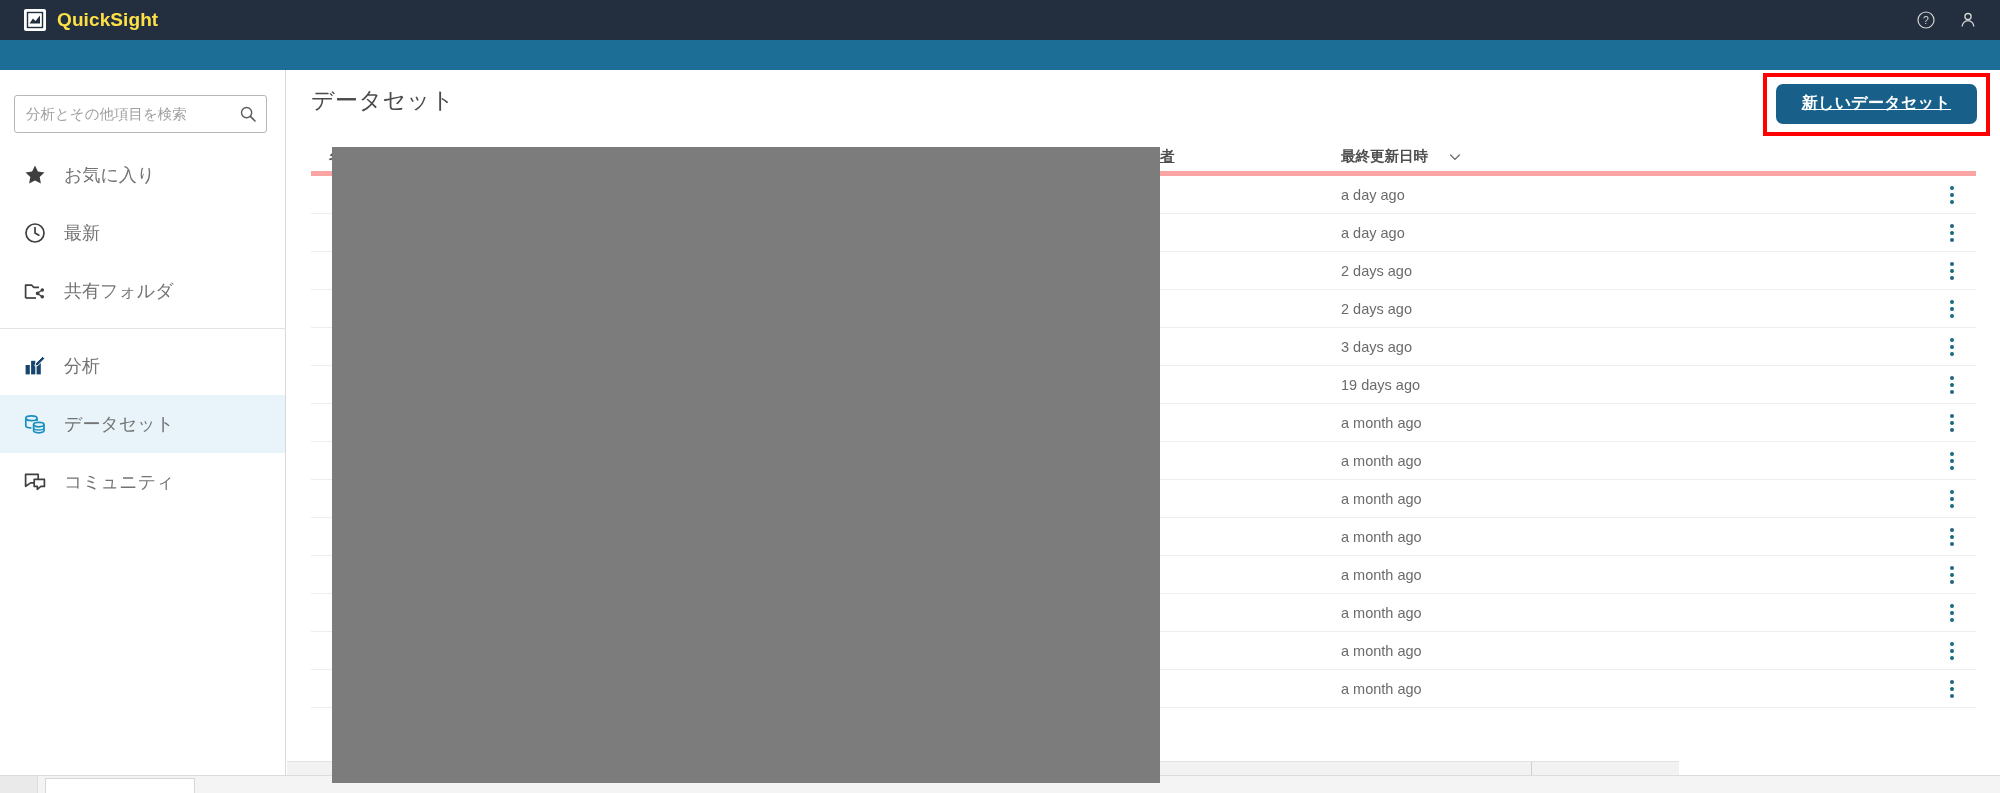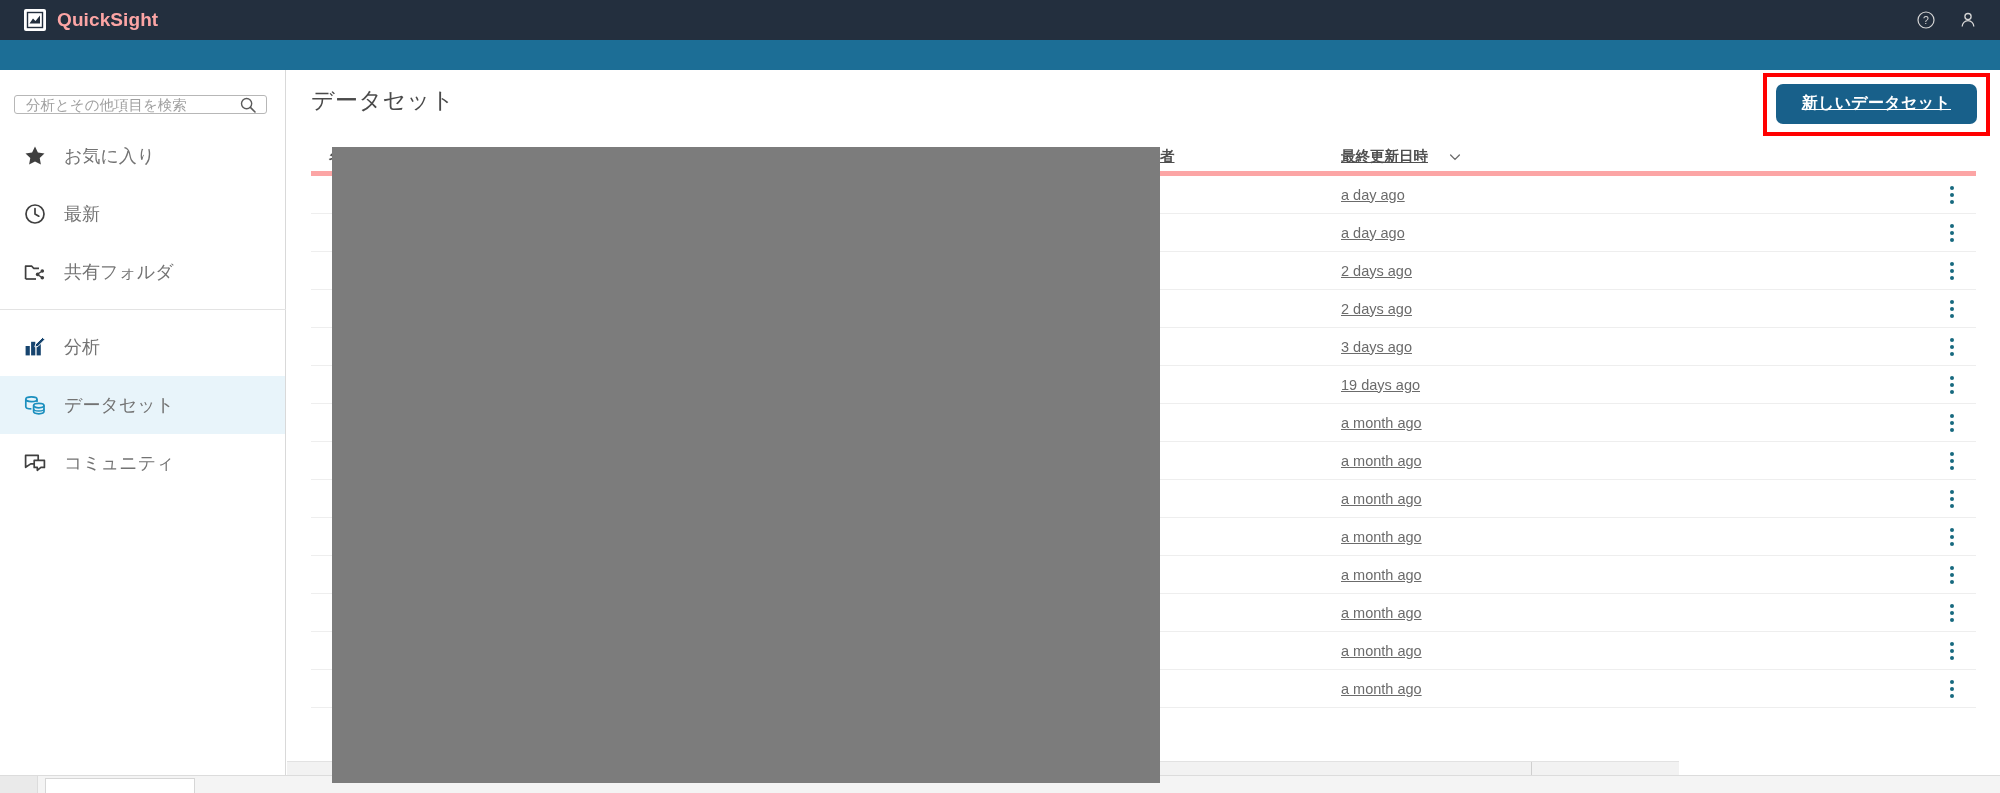--- a/index.html
+++ b/index.html
@@ -18,42 +18,42 @@
   }
   .brand-wrap { display: flex; align-items: center; padding-left: 24px; }
   .brand-logo {
     width: 22px; height: 22px; background: #ffffff;
     border-radius: 2px; margin-right: 11px;
     position: relative; overflow: hidden;
     display: flex; align-items: center; justify-content: center;
   }
   .brand-logo svg { display: block; }
   .brand-text {
-    color: #fca5a5; font-size: 19px; font-weight: bold; letter-spacing: .1px;
+    color: #fde047; font-size: 19px; font-weight: bold; letter-spacing: .1px;
   }
   .topbar-right {
     margin-left: auto; display: flex; align-items: center;
     padding-right: 22px; gap: 22px;
   }
   .topbar-right .tb-icon { width: 20px; height: 20px; display: block; }
 
   
   .tealband {
     position: absolute; top: 40px; left: 0; width: 2000px; height: 30px;
     background: #1c6e96;
   }
 
   
   .sidebar {
     position: absolute; top: 70px; left: 0; width: 286px; height: 723px;
     background: #ffffff; border-right: 1px solid #d9d9d9;
   }
   .search-wrap { padding: 25px 18px 0 14px; }
   .search-box {
-    position: relative; height: 19px;
+    position: relative; height: 38px;
     border: 1px solid #b7b7b7; border-radius: 3px; background: #fff;
     display: flex; align-items: center;
   }
   .search-box input {
     border: 0; outline: 0; background: transparent;
     font-family: inherit; font-size: 14.5px; color: #444;
     padding-left: 11px; width: 100%; height: 100%;
   }
   .search-box input::placeholder { color: #a0a0a0; }
   .search-icon-btn {
@@ -106,21 +106,21 @@
   .table-wrap { padding: 0 24px 0 24px; }
   .thead {
     display: flex; align-items: center; height: 34px;
     border-bottom: 5px solid #fca5a5;
     margin-top: 12px;
   }
   .th { font-size: 14.5px; color: #4f4f4f; font-weight: bold; }
   .col-name   { width: 680px; padding-left: 18px; }
   .col-spice  { width: 140px; }
   .col-owner  { width: 210px; text-decoration: underline; }
-  .col-updated{ width: 380px; display: flex; align-items: center; gap: 20px; text-decoration: underline; }
+  .col-updated{ width: 380px; display: flex; align-items: center; gap: 20px; }
   .col-menu   { flex: 1; display: flex; justify-content: flex-end; padding-right: 18px; }
 
   .sort-caret { display: inline-flex; cursor: pointer; }
 
   .trow {
     display: flex; align-items: center; height: 38px;
     border-bottom: 1px solid #eeeeee;
     font-size: 14.5px; color: #6b6b6b;
   }
   .trow .col-name { color: transparent; }

